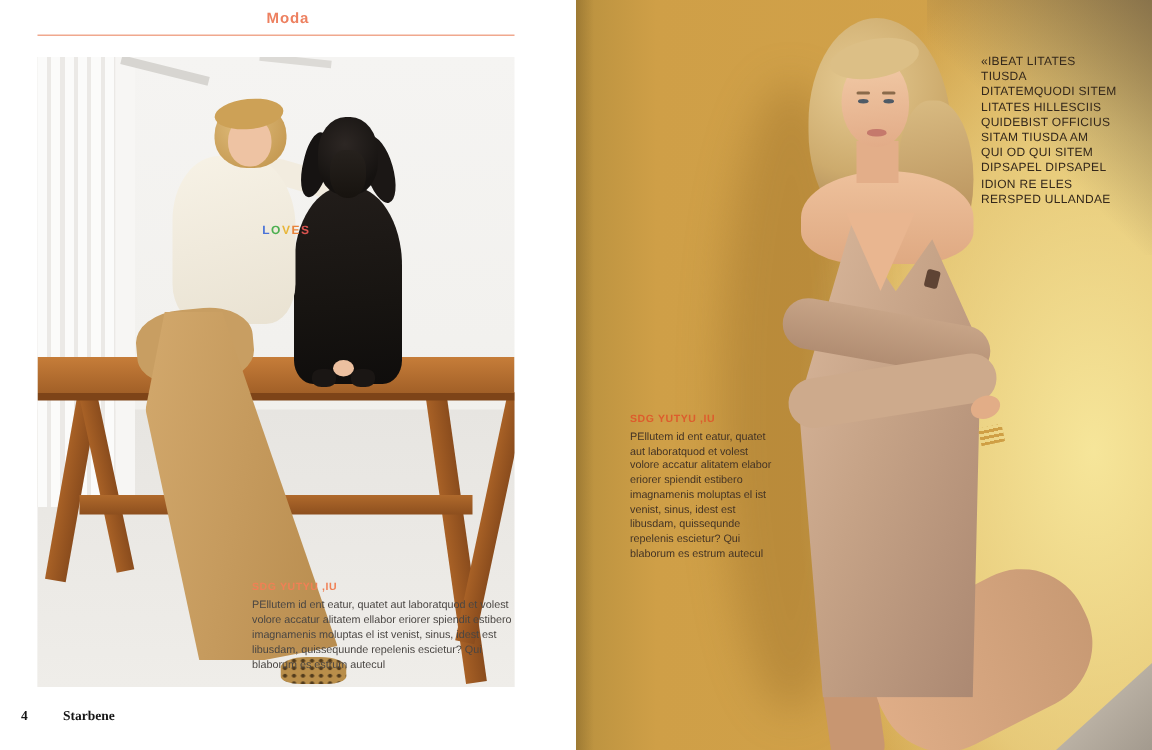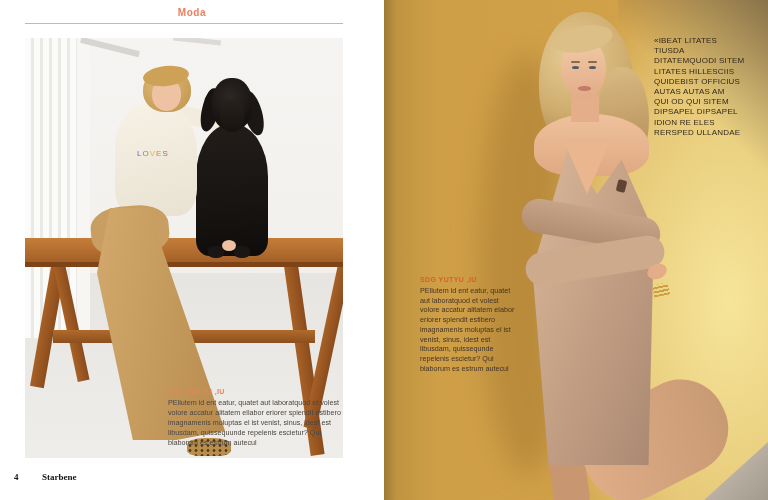--- a/index.html
+++ b/index.html
@@ -41,21 +41,21 @@
   .dog-paw{width:16px;height:12px;background:#1a1614;border-radius:40%;top:172px;}
   .dog-paw1{left:18px;} .dog-paw2{left:44px;}
 
   .wl-arm{left:152px;top:74px;width:60px;height:17px;background:#f2ecdf;border-radius:9px;transform:rotate(16deg);z-index:2;}
   .wl-hair{left:118px;top:30px;width:48px;height:44px;background:radial-gradient(circle at 40% 35%,#e0bd7c,#c79c55 75%);border-radius:50% 50% 45% 45%;z-index:4;}
   .wl-face{left:127px;top:40px;width:29px;height:33px;background:#eec3a3;border-radius:48%;z-index:4;}
   .wl-fringe{left:118px;top:28px;width:46px;height:20px;background:#cda156;border-radius:50%;transform:rotate(-6deg);z-index:4;}
   .wl-torso{left:90px;top:66px;width:82px;height:112px;background:linear-gradient(165deg,#f7f2e6,#e9e2d2);
             border-radius:38% 42% 24% 24%;z-index:4;}
   .wl-hand{left:197px;top:202px;width:14px;height:11px;background:#ecc0a0;border-radius:50%;z-index:4;}
-  .sweater-word{left:112px;top:111px;width:70px;text-align:left;font-size:8px;font-weight:normal;letter-spacing:1px;z-index:5;}
+  .sweater-word{left:112px;top:111px;width:70px;text-align:right;font-size:8px;font-weight:bold;letter-spacing:1px;z-index:5;}
   .wl-hips{left:66px;top:168px;width:78px;height:50px;background:#c89e62;border-radius:40%;transform:rotate(-5deg);z-index:4;}
   .wl-leg{left:72px;top:170px;width:128px;height:232px;z-index:5;
           clip-path:polygon(10% 0,40% 0,100% 96%,62% 100%,28% 100%,0 28%);
           background:linear-gradient(100deg,#d2a86c,#b88c4e);}
   .leopard{background-color:#b98e4a;background-image:radial-gradient(#503a1c 1.2px,transparent 1.7px);background-size:6px 5px;}
   .wl-shoe{left:162px;top:400px;width:44px;height:18px;border-radius:40% 40% 30% 30%;z-index:6;}
   .wl-shoe2{left:126px;top:328px;width:22px;height:15px;border-radius:40%;transform:rotate(18deg);z-index:4;}
 
   .photo-caption-left{left:143px;top:350px;width:178px;z-index:7;}
   .cap-head{font-size:7px;font-weight:bold;letter-spacing:.4px;margin:0 0 3px 0;}
@@ -208,21 +208,21 @@
       <div class="abs m-hand"></div>
       <div class="abs m-bracelets"></div>
     </div>
 
     <div class="abs pull-quote">
       <div>«IBEAT LITATES</div>
       <div>TIUSDA</div>
       <div>DITATEMQUODI SITEM</div>
       <div>LITATES HILLESCIIS</div>
       <div>QUIDEBIST OFFICIUS</div>
-      <div>AUTAS AUTAS AM</div>
+      <div>SITAM TIUSDA AM</div>
       <div>QUI OD QUI SITEM</div>
       <div>DIPSAPEL DIPSAPEL</div>
       <div>IDION RE ELES</div>
       <div>RERSPED ULLANDAE</div>
     </div>
 
     <div class="abs photo-caption-right">
       <p class="cap-head cap-head-right">SDG YUTYU ,IU</p>
       <p class="cap-body-right">PEllutem id ent eatur, quatet aut laboratquod et volest volore accatur alitatem elabor eriorer spiendit estibero imagnamenis moluptas el ist venist, sinus, idest est libusdam, quissequnde repelenis escietur? Qui blaborum es estrum autecul</p>
     </div>

